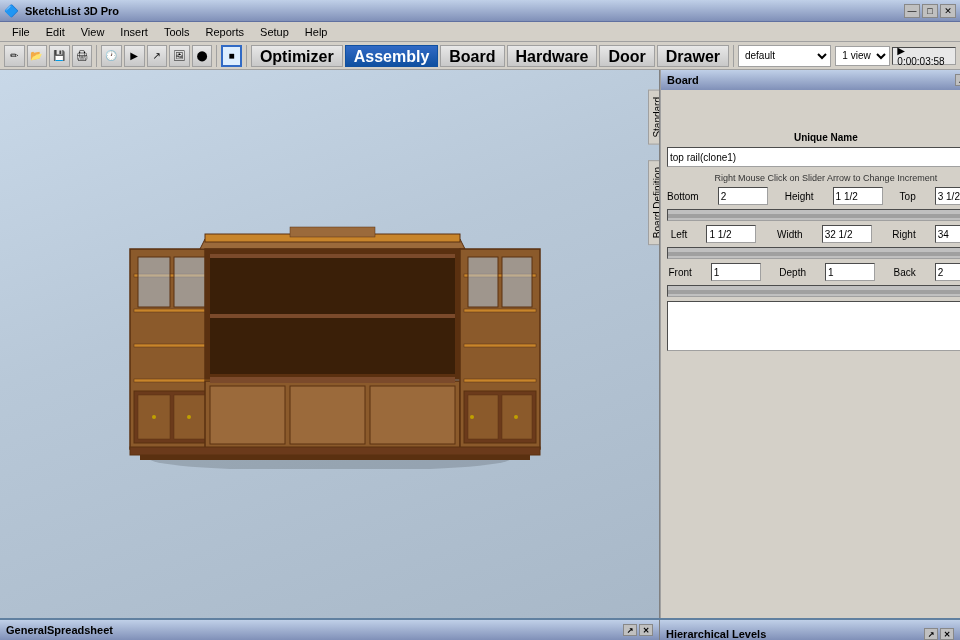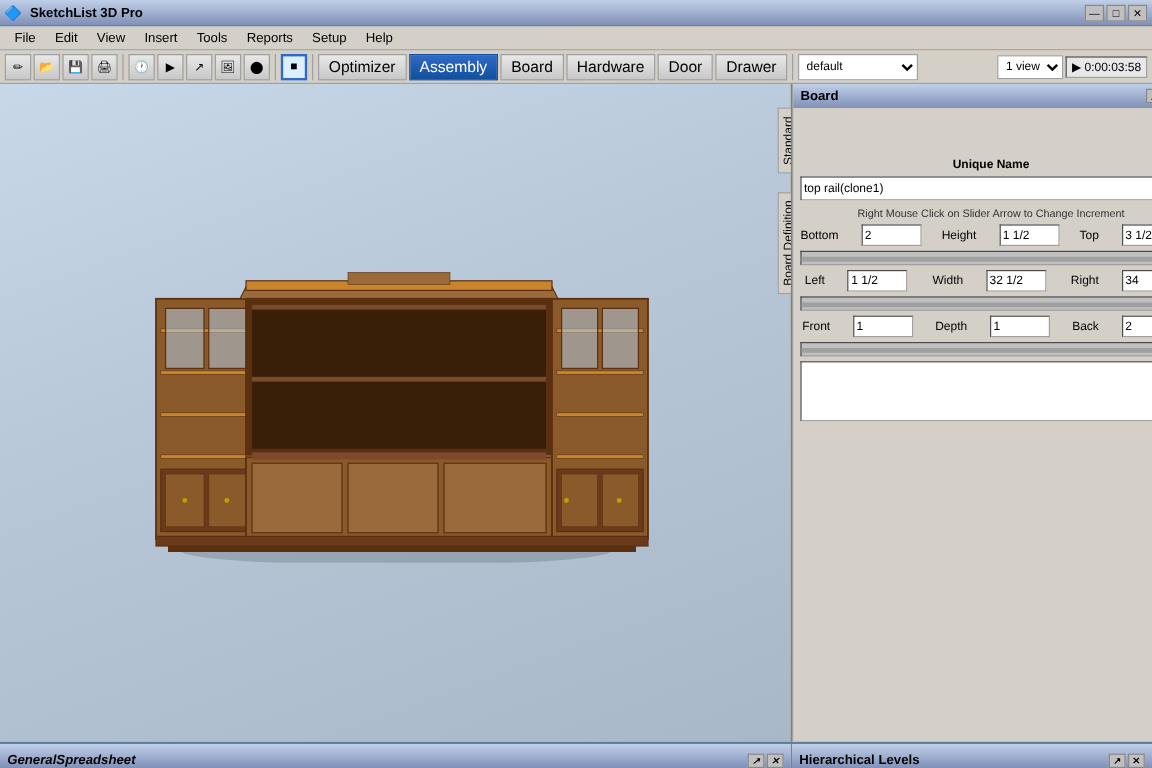--- a/index.html
+++ b/index.html
@@ -95,25 +95,26 @@
       font-size: 10px;
       color: #000;
       padding: 0 4px;
       background: #e8e8e8;
       border: 1px inset #a0a0a0;
       height: 18px;
       display: flex; align-items: center;
     }
     .tab-btn {
       padding: 2px 8px;
-      font-size: 13px;
+      font-size: 16px;
       border: 1px solid #a0a0a0;
       background: linear-gradient(to bottom, #e8e8e8, #c8c8c8);
       cursor: pointer;
       height: 22px;
+      font-weight: bold;
     }
     .tab-btn-active {
       background: linear-gradient(to bottom, #316ac5, #1050a0);
       color: white;
       border-color: #1050a0;
     }
     .default-select {
       font-size: 10px;
       height: 22px;
       border: 1px solid #a0a0a0;
@@ -239,25 +240,24 @@
       flex: 0 0 660px;
       background: #d4d0c8;
       display: flex;
       flex-direction: column;
       border-right: 1px solid #808080;
     }
     #spreadsheet-header {
       background: linear-gradient(to bottom, #c0d0e8, #8090b8);
       height: 20px;
       display: flex;
-      align-items: flex-end;
+      align-items: center;
       padding: 0 6px;
       font-weight: bold;
       font-size: 11px;
-      font-style: italic;
     }
 
     
     #hier-panel {
       flex: 1;
       background: #d4d0c8;
       display: flex;
       flex-direction: column;
     }
     #hier-header {

